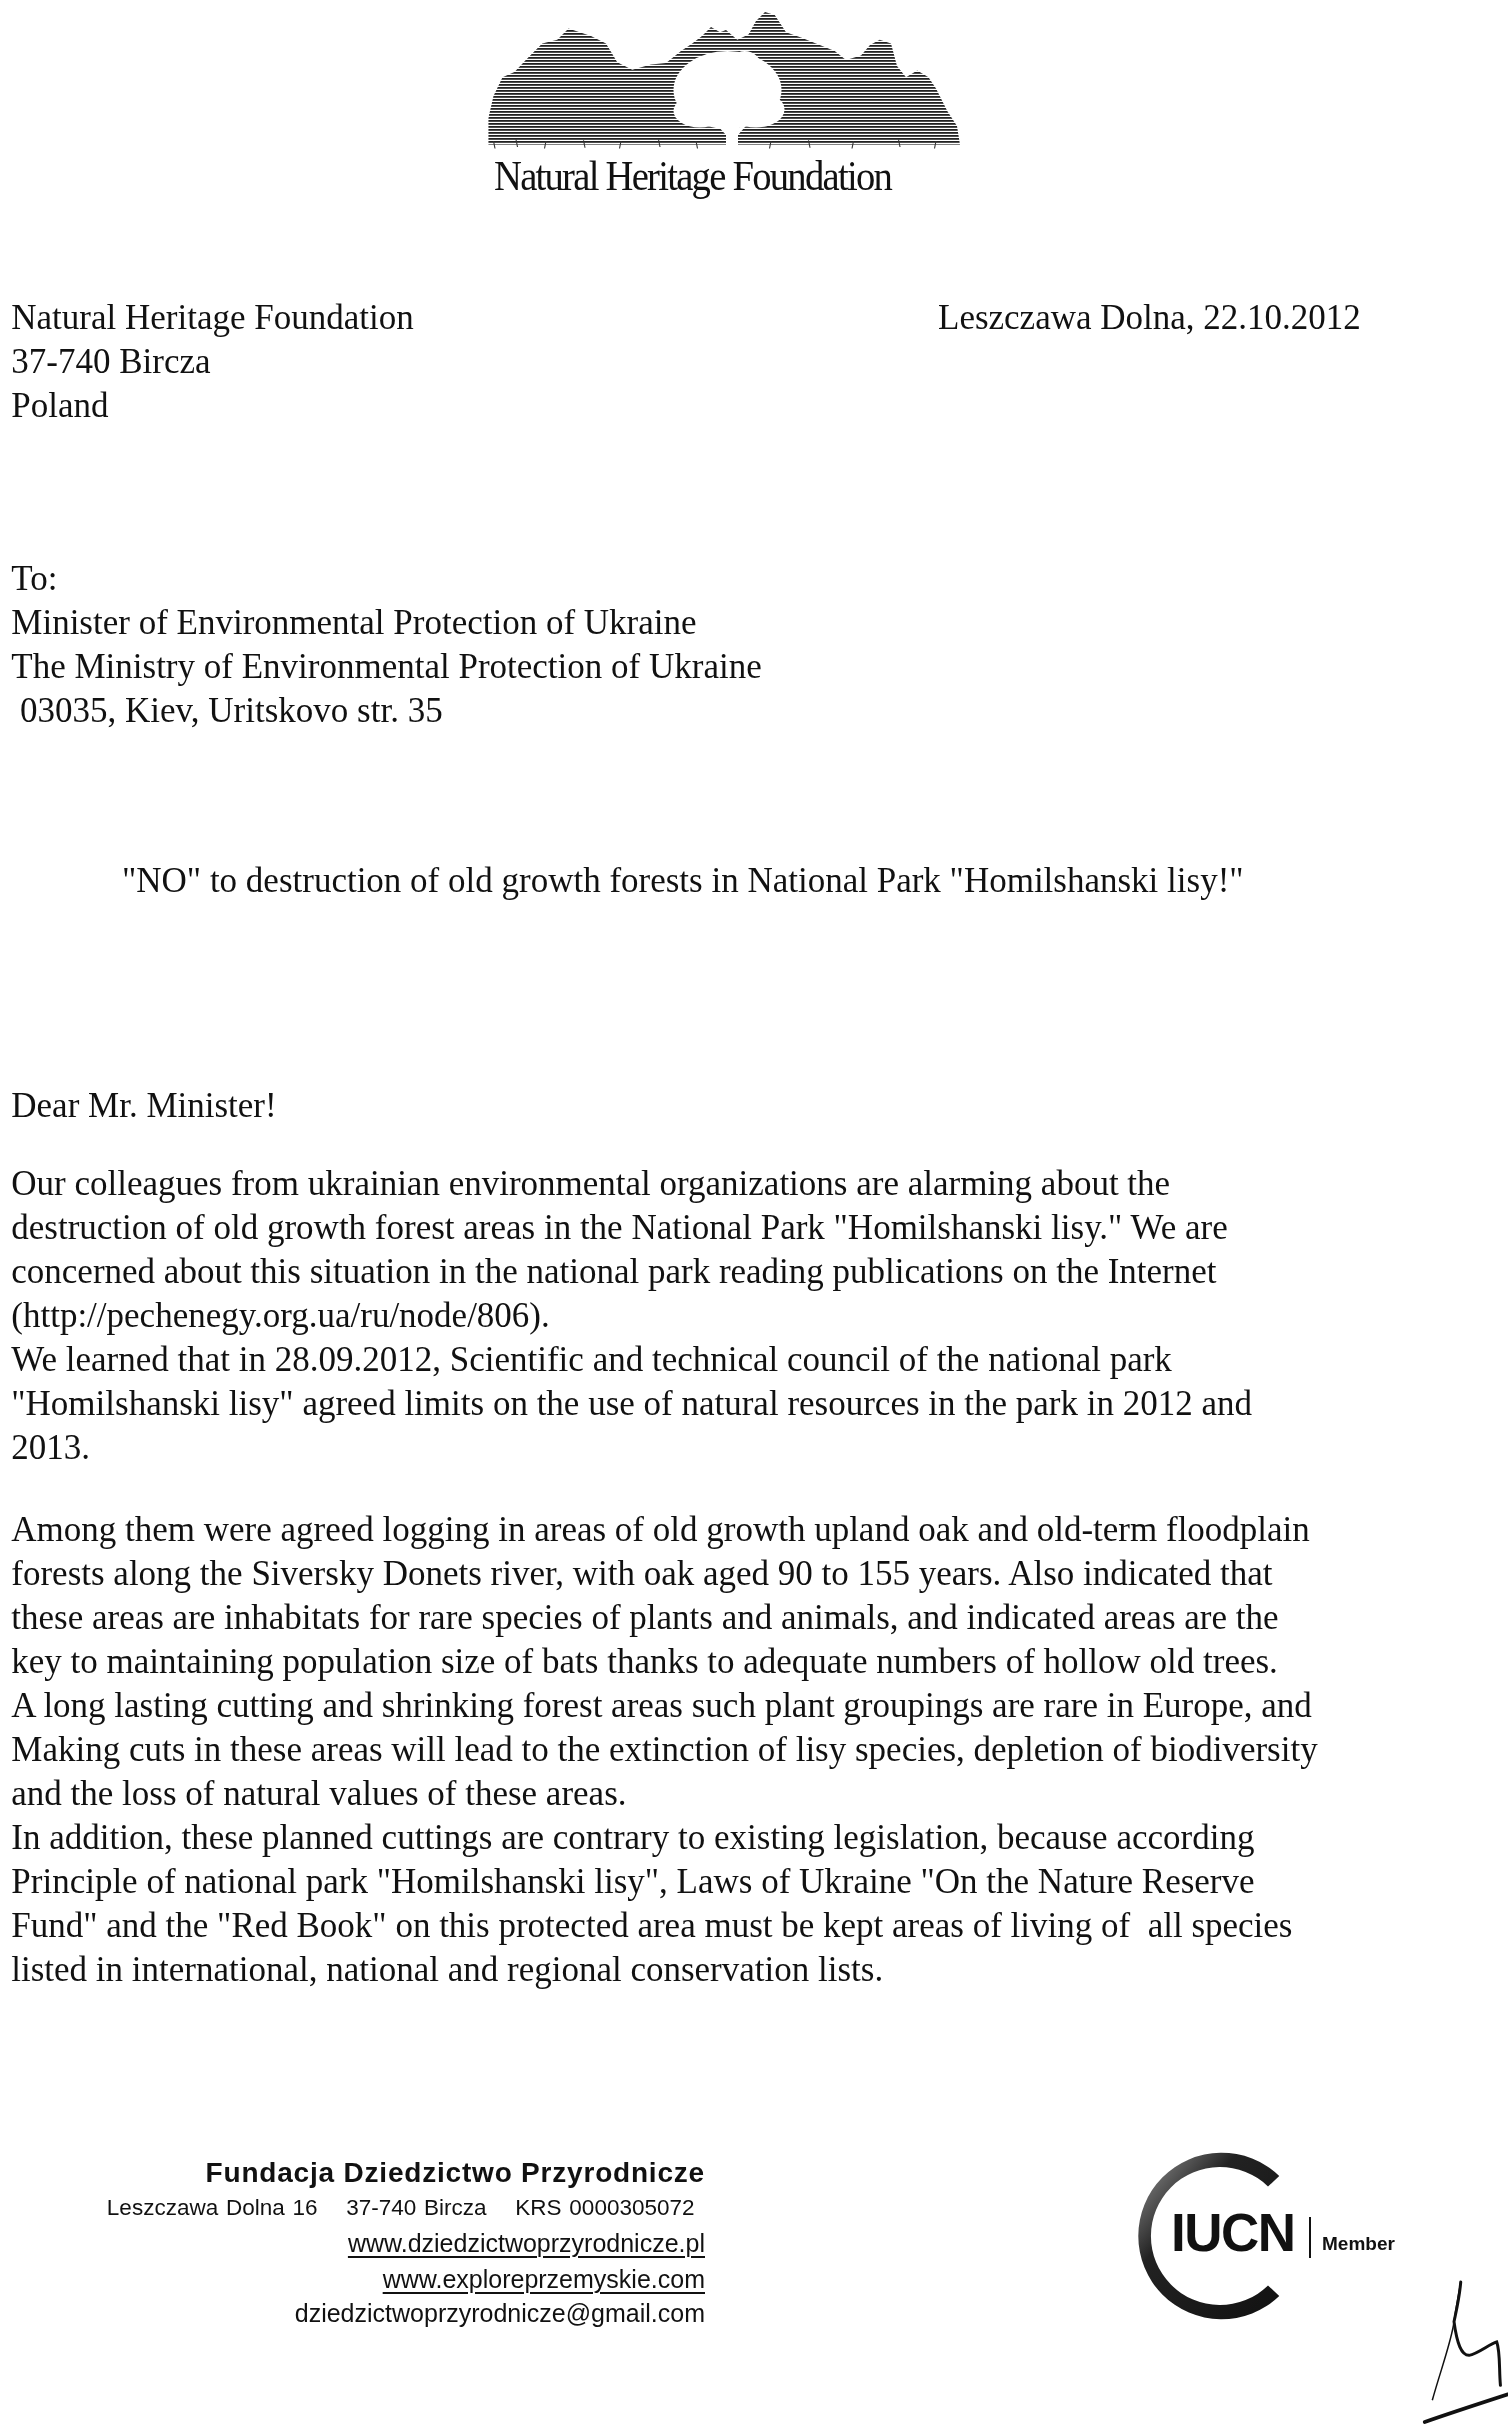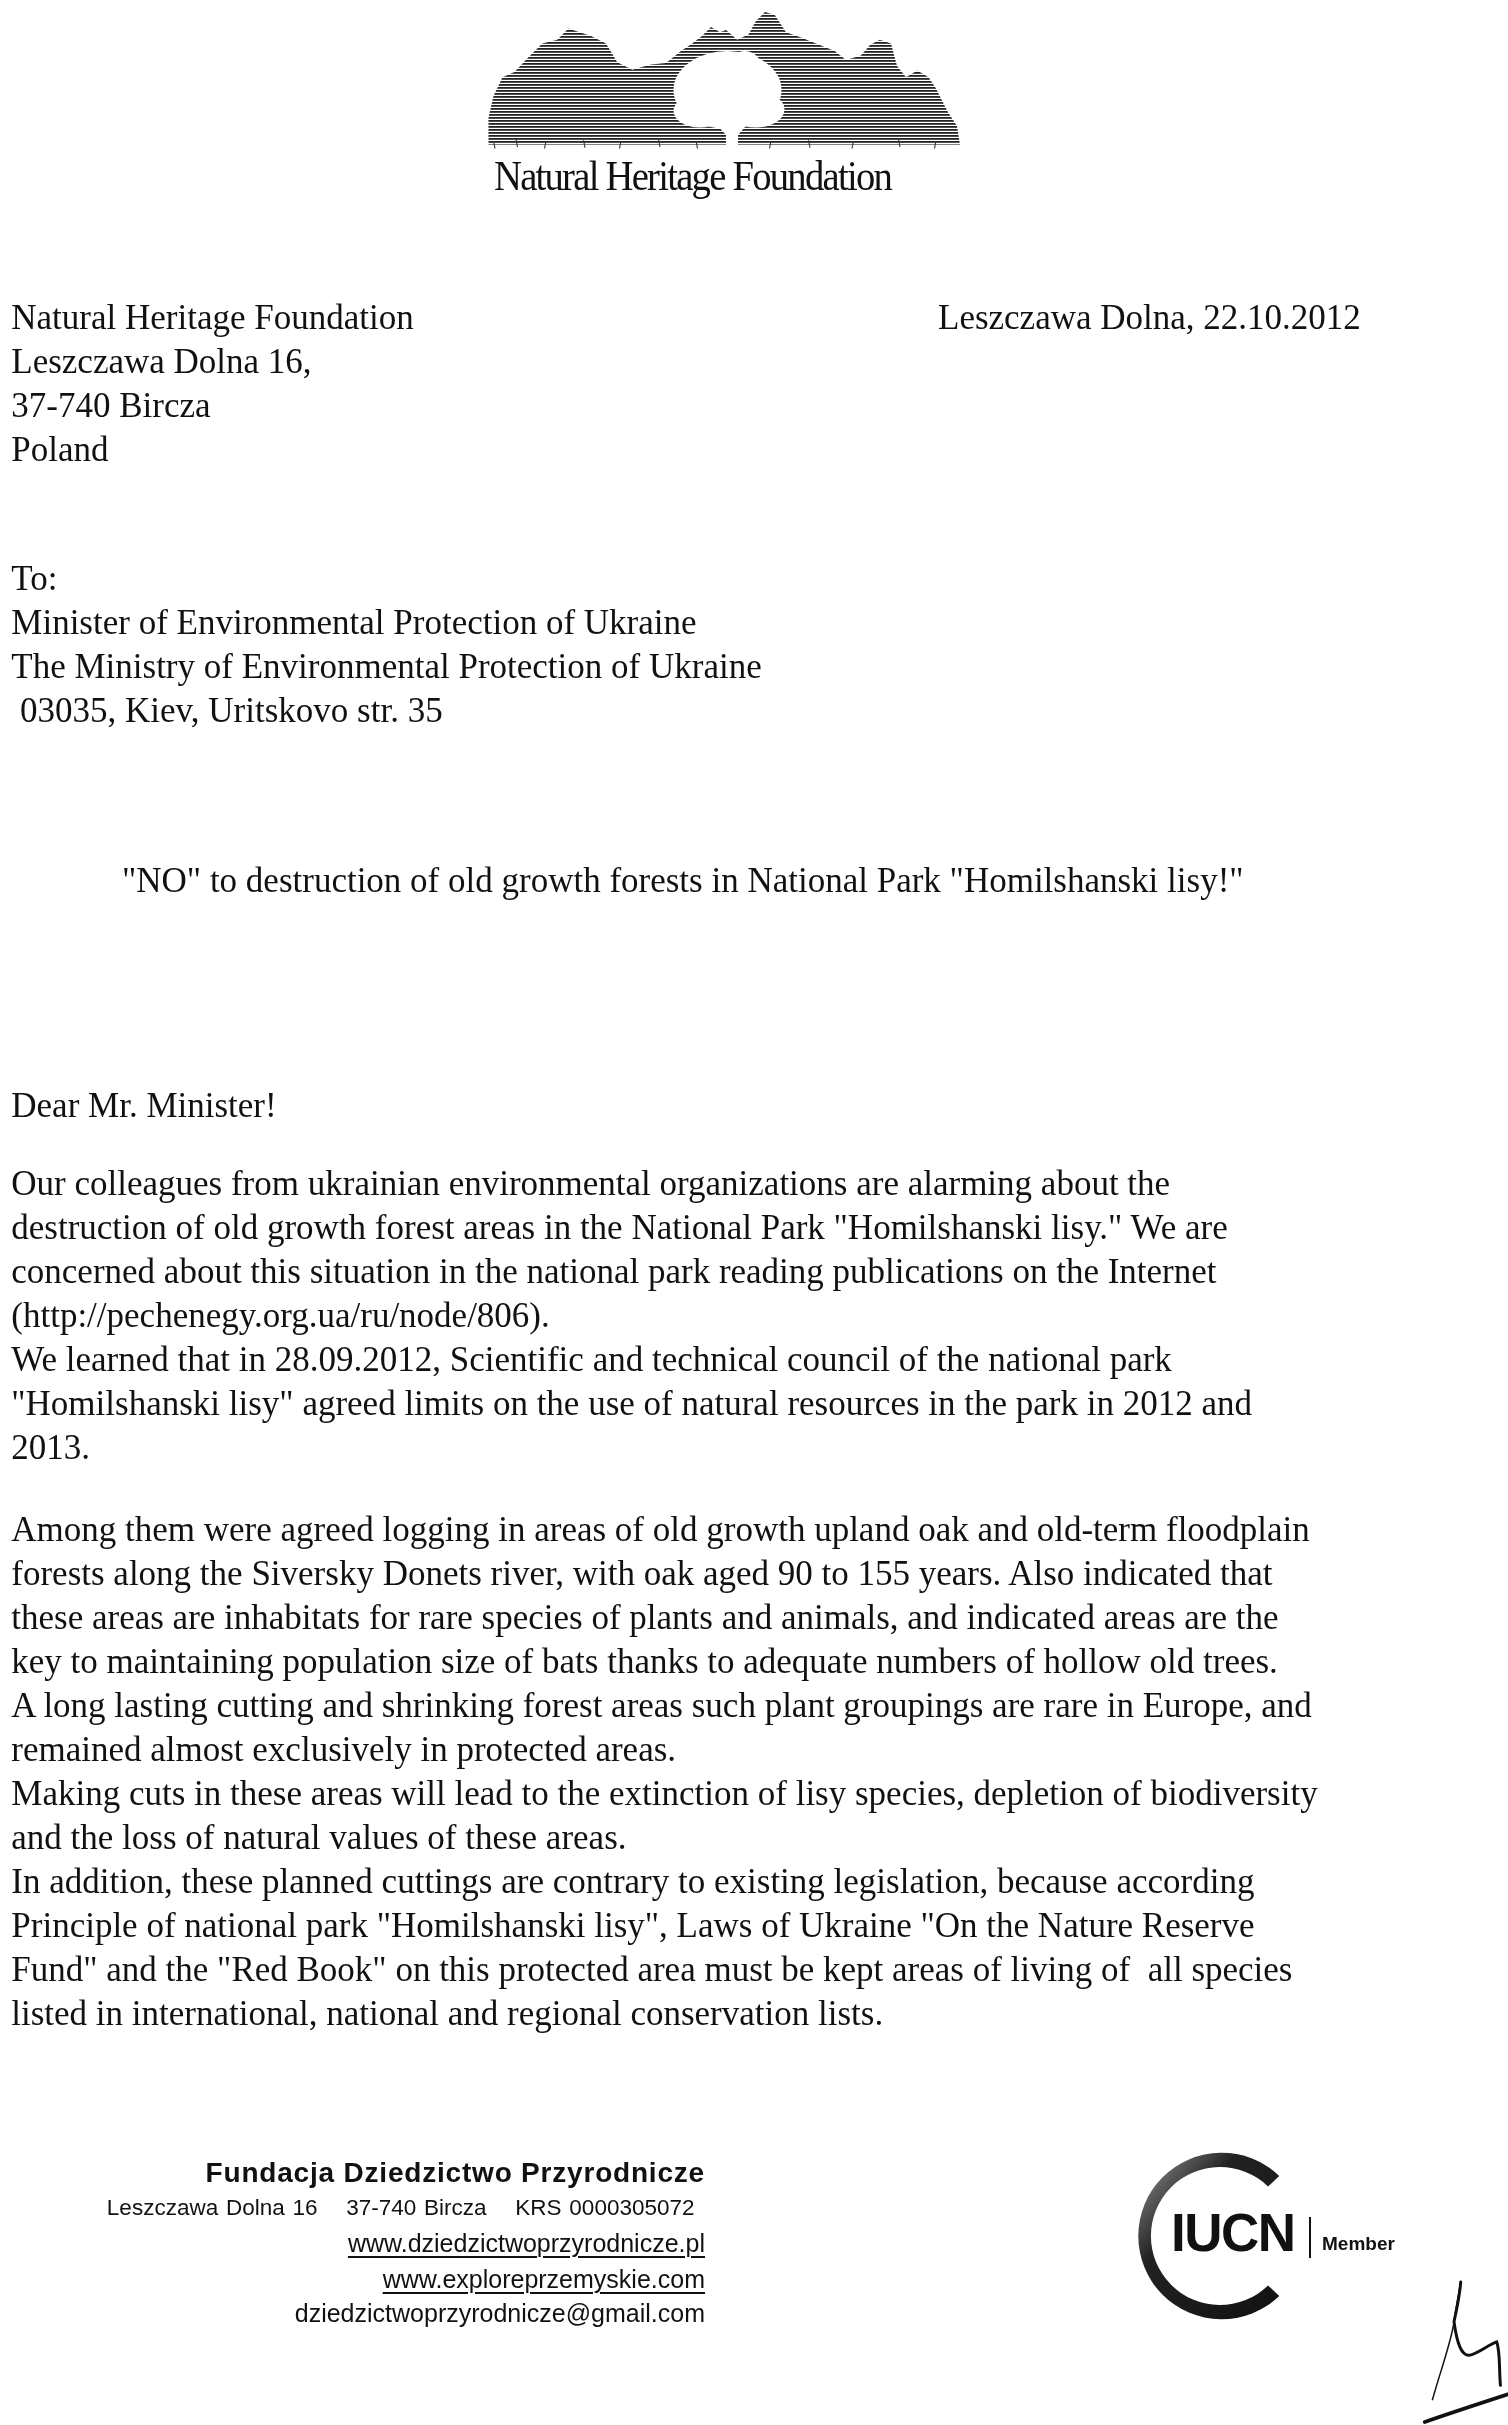--- a/index.html
+++ b/index.html
@@ -88,21 +88,20 @@
         <line x1="490" y1="180" x2="488" y2="190"></line>
       <line x1="550" y1="178" x2="552" y2="188"></line>
         <line x1="600" y1="180" x2="598" y2="190"></line>
     </g>
   </svg>
 </div>
 <div id="logo-caption" class="abs serif">Natural Heritage Foundation</div>
 
 <div id="sender" class="abs body-text">
   <span class="line">Natural Heritage Foundation</span>
-  <span class="line">Leszczawa Dolna 16,</span>
   <span class="line">37-740 Bircza</span>
   <span class="line">Poland</span>
 </div>
 
 <div id="date" class="abs body-text">Leszczawa Dolna, 22.10.2012</div>
 
 <div id="recipient" class="abs body-text">
   <span class="line">To:</span>
   <span class="line">Minister of Environmental Protection of Ukraine</span>
   <span class="line">The Ministry of Environmental Protection of Ukraine</span>
@@ -122,21 +121,20 @@
   <span class="line">"Homilshanski lisy" agreed limits on the use of natural resources in the park in 2012 and</span>
   <span class="line">2013.</span>
 </div>
 
 <div id="para2" class="abs body-text">
   <span class="line">Among them were agreed logging in areas of old growth upland oak and old-term floodplain</span>
   <span class="line">forests along the Siversky Donets river, with oak aged 90 to 155 years. Also indicated that</span>
   <span class="line">these areas are inhabitats for rare species of plants and animals, and indicated areas are the</span>
   <span class="line">key to maintaining population size of bats thanks to adequate numbers of hollow old trees.</span>
   <span class="line">A long lasting cutting and shrinking forest areas such plant groupings are rare in Europe, and</span>
-  <span class="line">remained almost exclusively in protected areas.</span>
   <span class="line">Making cuts in these areas will lead to the extinction of lisy species, depletion of biodiversity</span>
   <span class="line">and the loss of natural values of these areas.</span>
   <span class="line">In addition, these planned cuttings are contrary to existing legislation, because according</span>
   <span class="line">Principle of national park "Homilshanski lisy", Laws of Ukraine "On the Nature Reserve</span>
   <span class="line" style="white-space: pre;">Fund" and the "Red Book" on this protected area must be kept areas of living of  all species</span>
   <span class="line">listed in international, national and regional conservation lists.</span>
 </div>
 
 <div id="footer">
   <span class="org">Fundacja Dziedzictwo Przyrodnicze</span>

